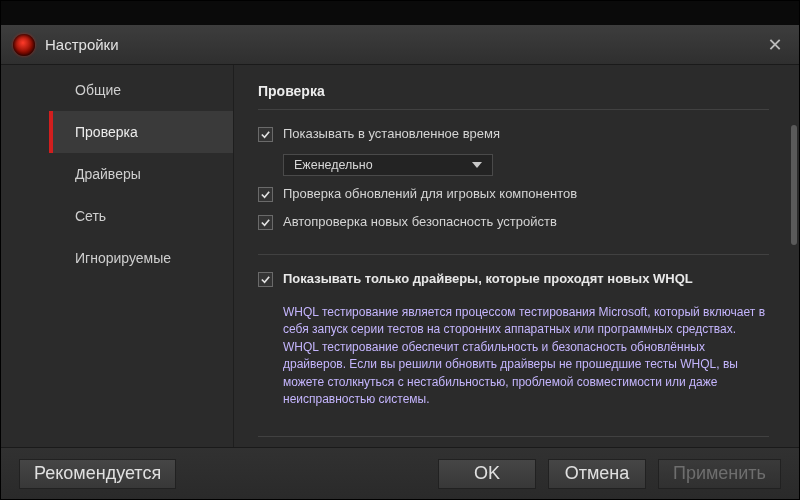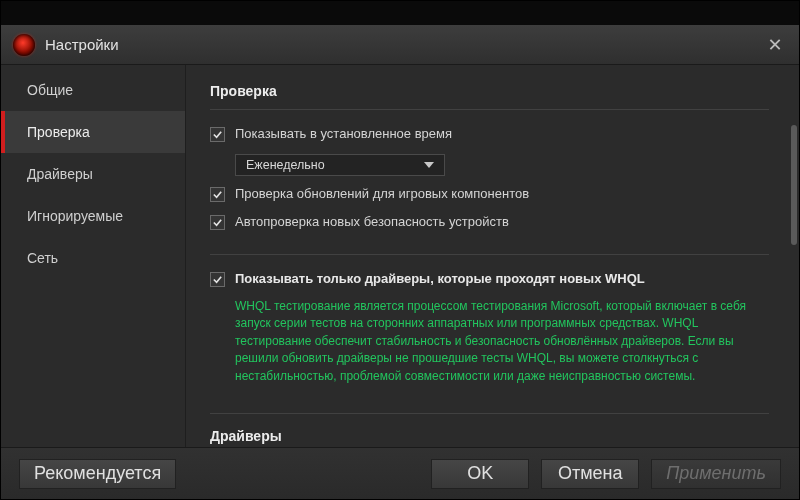--- a/index.html
+++ b/index.html
@@ -34,20 +34,21 @@
 .titlebar .close {
   font-size: 18px; color: #bbb; cursor: pointer;
   width: 24px; text-align: center;
 }
 .main { flex: 1; display: flex; min-height: 0; background: #2b2b2b; }
 .sidebar {
   width: 185px;
   background: #2b2b2b;
   border-right: 1px solid #1e1e1e;
   padding-top: 4px;
+  margin-left: 48px;
 }
 .sidebar-item {
   height: 42px;
   display: flex; align-items: center;
   padding-left: 26px;
   font-size: 14px;
   color: #cfcfcf;
   cursor: pointer;
 }
 .sidebar-item.active {
@@ -82,22 +83,22 @@
   background: #343434;
   margin-right: 10px; margin-top: 1px;
   flex: 0 0 auto;
   display: flex; align-items: center; justify-content: center;
 }
 .chk svg { width: 11px; height: 11px; }
 .chk.checked svg path { stroke: #e2e2e2; }
 .lbl { color: #d4d4d4; font-size: 13px; }
 .lbl.strong { color: #e8e8e8; font-weight: 600; }
 .desc {
-  color: #22c55e; font-size: 12px; line-height: 1.45;
-  margin-top: 12px;
+  color: #c4b5fd; font-size: 12px; line-height: 1.45;
+  margin-top: 18px;
 }
 .select {
   width: 210px; height: 22px;
   background: #232323;
   border: 1px solid #4a4a4a;
   display: flex; align-items: center;
   padding: 0 10px;
   margin: 6px 0 4px 25px;
   cursor: pointer;
 }
@@ -127,21 +128,21 @@
   min-width: 98px;
   padding: 0 14px;
   background: linear-gradient(#464646, #383838);
   border: 1px solid #212121;
   color: #e0e0e0;
   font-size: 18px;
   display: inline-flex; align-items: center; justify-content: center;
   cursor: pointer;
 }
 .btn.rec { min-width: 140px; }
-.btn.disabled { color: #6e6e6e; background: linear-gradient(#3a3a3a,#303030); cursor: default; font-style: italic; }
+.btn.disabled { color: #6e6e6e; background: linear-gradient(#3a3a3a,#303030); cursor: default; }
 </style>
 </head>
 <body>
 
 <div class="titlebar">
   <div class="logo"></div>
   <div class="title">Настройки</div>
   <div class="spacer"></div>
   <div class="close">✕</div>
 </div>
@@ -151,24 +152,24 @@
     <div class="sidebar-item">
         <span>Общие</span>
       </div>
     <div class="sidebar-item active">
         <span>Проверка</span>
       </div>
     <div class="sidebar-item">
         <span>Драйверы</span>
       </div>
     <div class="sidebar-item">
+        <span>Сеть</span>
+      </div>
+    <div class="sidebar-item">
         <span>Игнорируемые</span>
-      </div>
-    <div class="sidebar-item">
-        <span>Сеть</span>
       </div>
   </div>
 
   <div class="content">
     <div class="scroll">
 
       <div class="section-head">Проверка</div>
       <div class="hr"></div>
 
 

